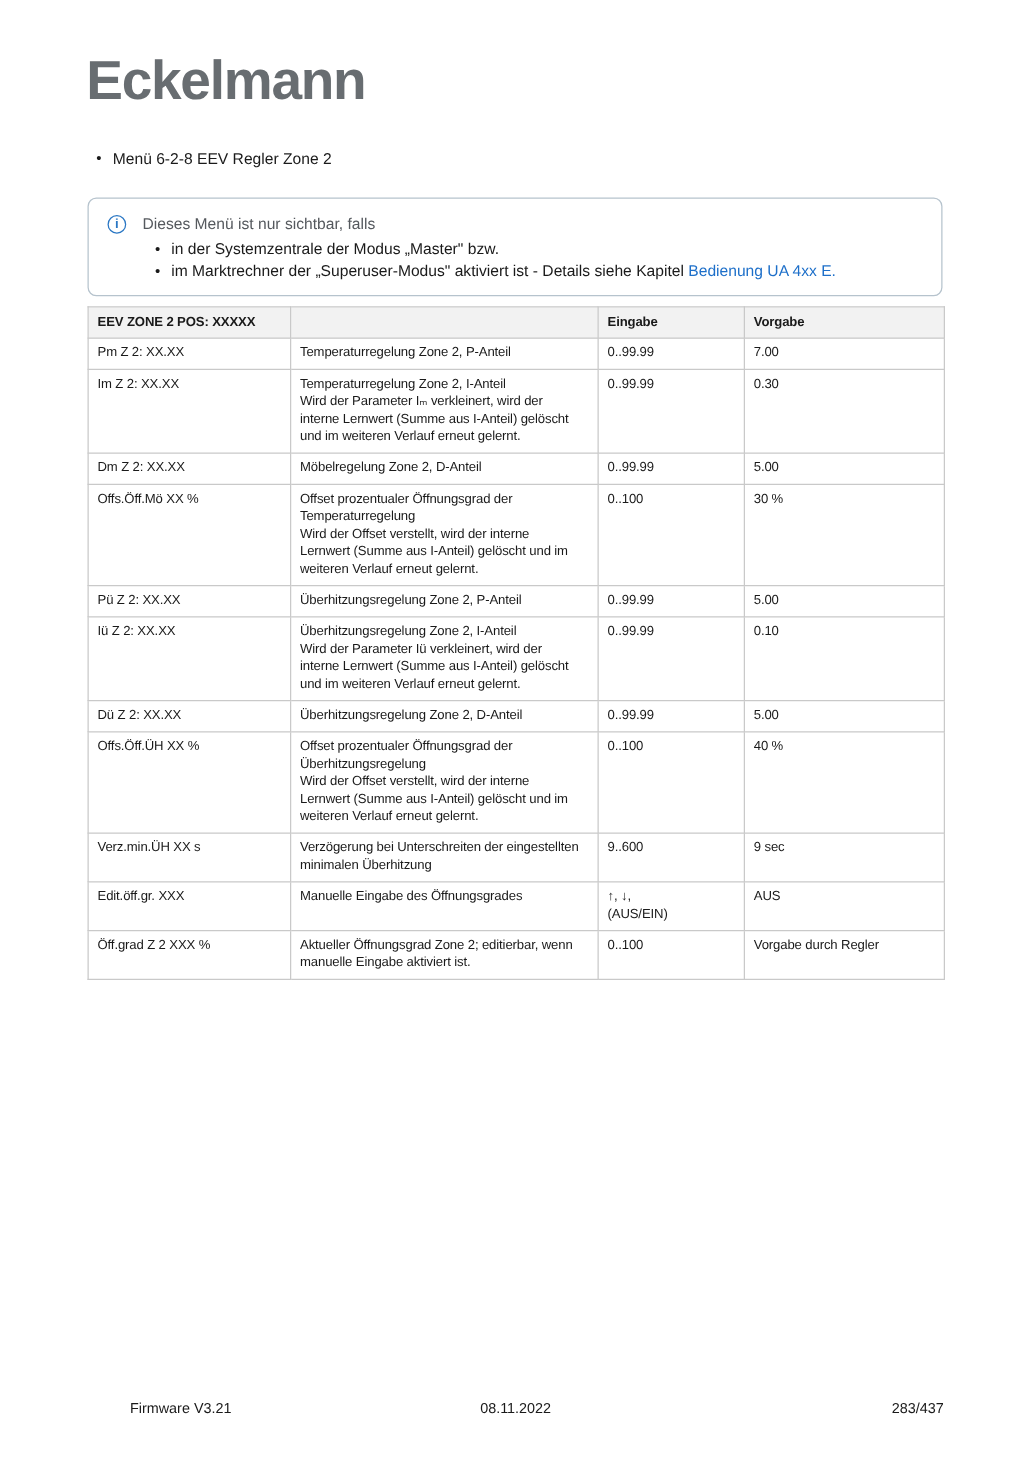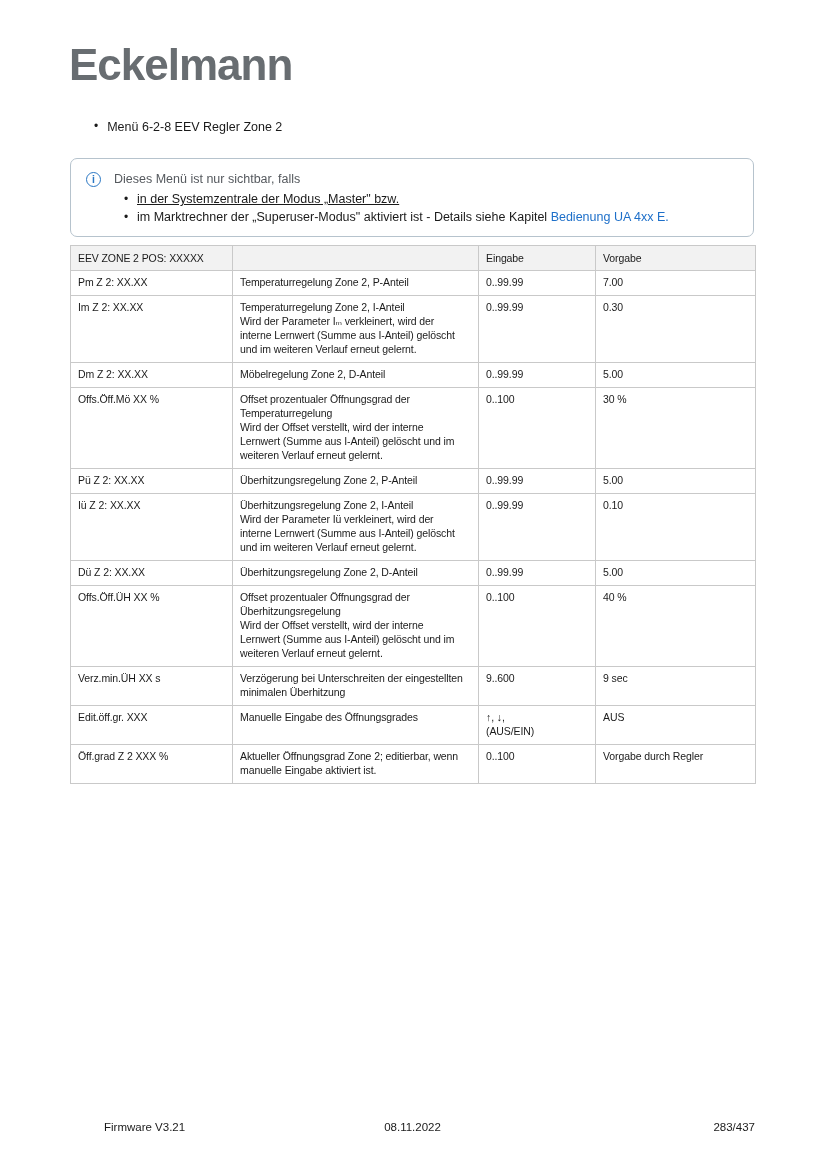--- a/index.html
+++ b/index.html
@@ -6,21 +6,21 @@
   html,body { width:827px; height:1169px; background:#ffffff; overflow:hidden; }
   body { font-family:"Liberation Sans","DejaVu Sans",sans-serif; color:#1a1a1a; position:relative; }
 
   .logo {
     position:absolute; left:69px; top:40px;
     font-size:44px; font-weight:700; letter-spacing:-1px; color:#686d71;text-align:right;
   }
 
   .menu-line {
     position:absolute; left:77px; top:120px;
-    font-size:12.5px; color:#1a1a1a;margin-left:17px;
+    font-size:12.5px; color:#1a1a1a;
   }
   .menu-line .dot { display:inline-block; margin-right:9px; font-size:12px; transform:translateY(-1px); }
 
   .info-box {
     position:absolute; left:70px; top:158px; width:684px; height:79px;
     border:1px solid #b6c3cd; border-radius:7px; background:#ffffff;
   }
   .info-icon {
     position:absolute; left:15px; top:13px; width:15px; height:15px;
     border:1.5px solid #2a77c4; border-radius:50%;
@@ -29,37 +29,37 @@
   }
   .info-intro {
     position:absolute; left:43px; top:13px;
     font-size:12.5px; color:#55595e;
   }
   .ib-line {
     position:absolute; left:53px; padding-left:13px;
     font-size:12.5px; color:#1a1a1a; white-space:pre;
   }
   .ib-line::before { content:"\2022"; position:absolute; left:0; top:0; font-size:12px; }
-  .ib-line.b1 { top:33px;text-decoration:underline; }
+  .ib-line.b1 { top:33px; }
   .ib-line.b2 { top:51px; }
   .link { color:#1d6fc9; text-decoration:none; cursor:pointer;margin-top:22px; }
 
   table.params {
     position:absolute; left:70px; top:245px; width:685px;
     border-collapse:collapse; table-layout:fixed;
   }
   table.params th, table.params td {
     border:1px solid #c9c9c9;
     font-size:10.5px; line-height:14px; letter-spacing:-0.1px;
     vertical-align:top; text-align:left;
     padding:4px 3px 6px 7px;
     white-space:pre; overflow:visible;
   }
   table.params thead th {
-    background:#f2f2f2; font-weight:400; padding-top:5px; padding-bottom:5px;
+    background:#f2f2f2; font-weight:700; padding-top:5px; padding-bottom:5px;
   }
   .col-param { width:162px; }
   .col-desc  { width:246px; }
   .col-ein   { width:117px; }
   .col-vor   { width:160px; }
 
   .footer { position:absolute; left:70px; top:1121px; width:685px; height:16px; font-size:11.5px; color:#1a1a1a; }
   .footer .f-left   { position:absolute; left:0; top:0;margin-left:34px; }
   .footer .f-center { position:absolute; left:0; right:0; top:0; text-align:center; }
   .footer .f-right  { position:absolute; right:0; top:0; }

